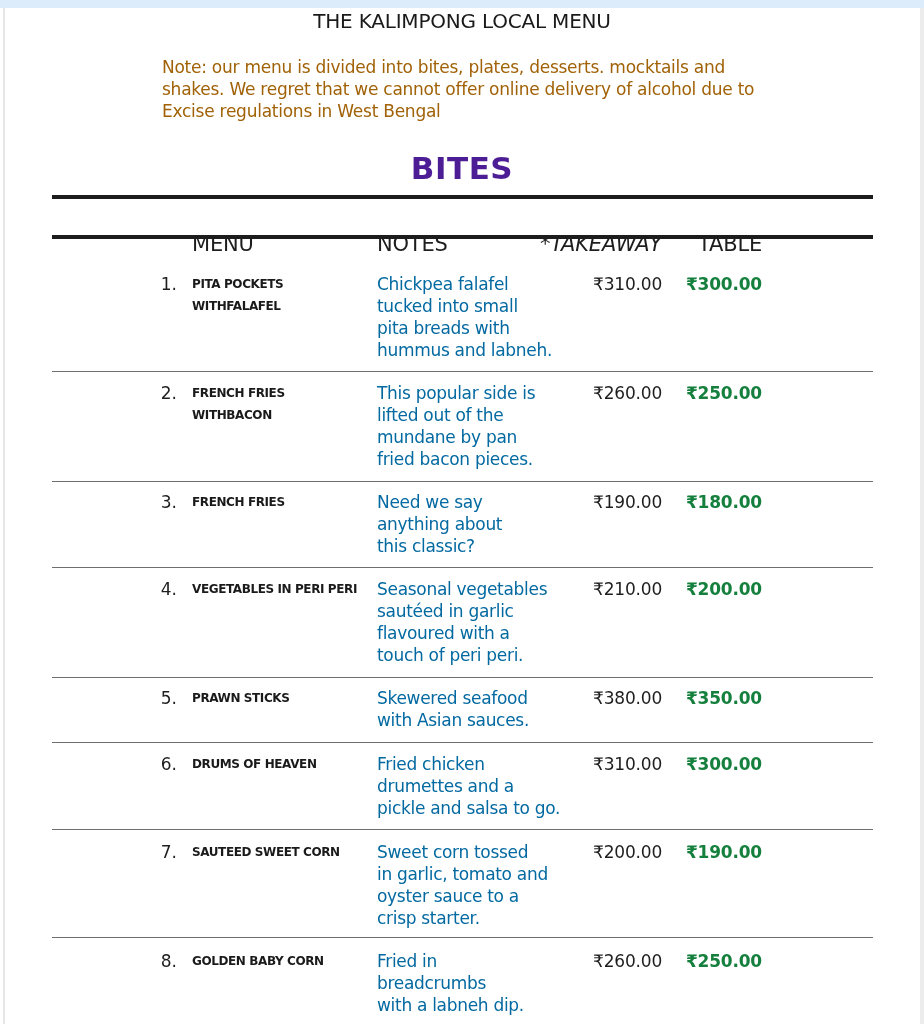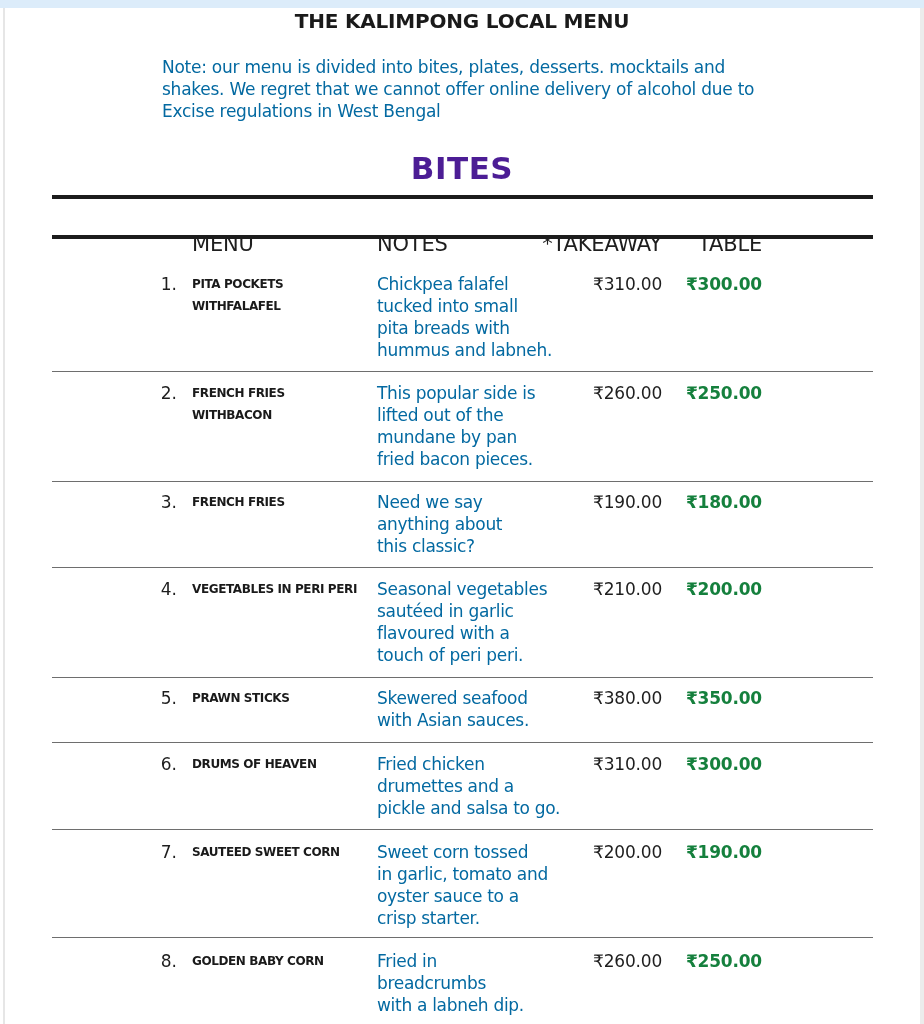--- a/index.html
+++ b/index.html
@@ -32,32 +32,32 @@
       left: 920px; top: 8px;
       width: 4px; height: 1016px;
       background: #ececec;
     }
     .page-title {
       position: absolute;
       left: 0; top: 9px;
       width: 924px;
       text-align: center;
       font-family: "DejaVu Sans", sans-serif;
-      font-weight: bold;
+      font-weight: normal;
       font-size: 20px;
       letter-spacing: -0.2px;
       color: #1a1a1a;
     }
     .note {
       position: absolute;
       left: 162px; top: 56px;
       width: 620px;
       font-size: 17px;
       line-height: 22px;
-      color: #0369a1;
+      color: #a16207;
       letter-spacing: -0.25px;
     }
     .section-title {
       position: absolute;
       left: 0; top: 150px;
       width: 924px;
       text-align: center;
       font-weight: bold;
       font-size: 31px;
       letter-spacing: 0.5px;
@@ -75,21 +75,21 @@
     .col-head {
       position: absolute;
       top: 208px;
       font-size: 21px;
       color: #1e1e1e;
       letter-spacing: -0.2px;
       margin-top: 24px;
     }
     .head-menu { left: 192px; }
     .head-notes { left: 377px; }
-    .head-takeaway { right: calc(924px - 662px); }
+    .head-takeaway { right: calc(924px - 662px); font-style: italic; }
     .head-table { right: calc(924px - 762px); }
 
     .row {
       position: absolute;
       left: 0;
       width: 924px;
       font-size: 17px;
       line-height: 22px;
     }
     .row .num {

